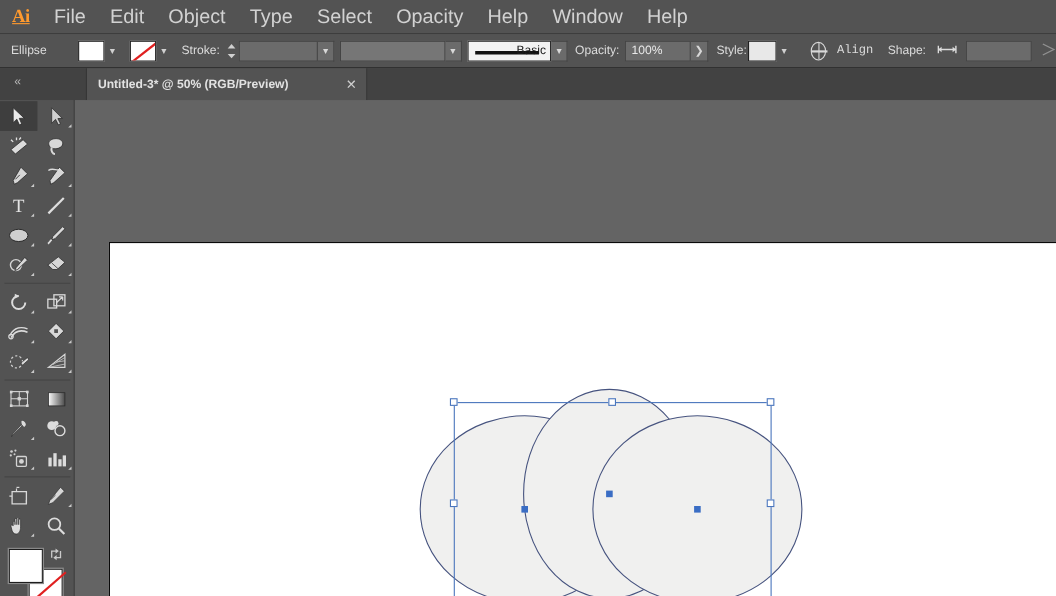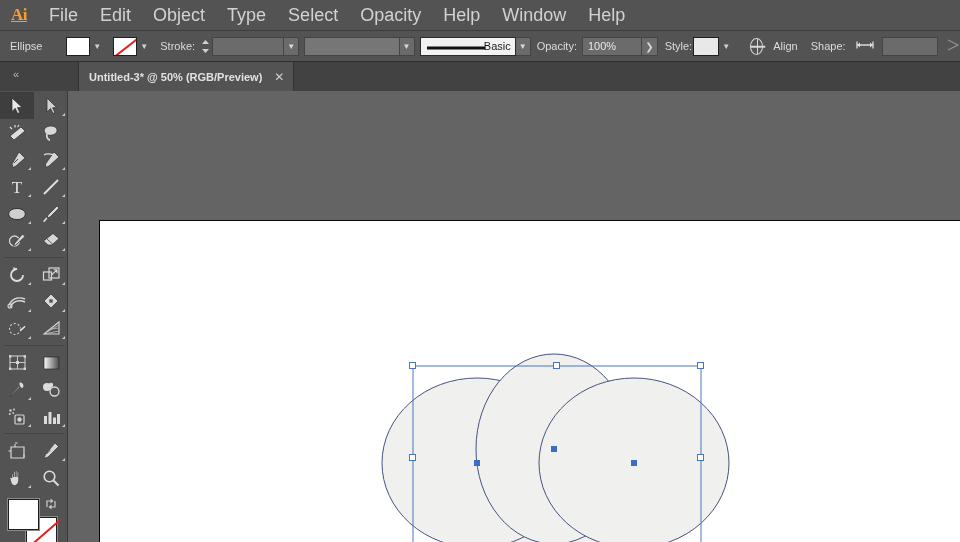--- a/index.html
+++ b/index.html
@@ -144,20 +144,21 @@
     display: flex; align-items: center; justify-content: center;
     letter-spacing: -2px;
   }
   #doc-tab {
     position: absolute; left: 78px; top: 0;
     height: 29px; background: #535353;
     display: flex; align-items: center;
     padding: 0 9px 0 10px;
     border-right: 1px solid #333;
     border-left: 1px solid #333;
+    gap: 40px;
   }
   #doc-tab-label {
     color: #e2e2e2; font-size: 11px; font-weight: bold;
     margin-right: 12px; white-space: nowrap;
   }
   #doc-tab-close {
     color: #cfcfcf; font-size: 12px; line-height: 1;
     font-family: "DejaVu Sans", sans-serif;
   }
 
@@ -282,21 +283,21 @@
   <div style="width:6px;"></div>
 
   <div style="display:flex;">
     <div class="field-dark" style="width:96px;background:#767676;"></div>
     <div class="drop-btn">▼</div>
   </div>
 
   <div style="width:7px;"></div>
 
   <div style="display:flex;">
-    <div class="field-light" style="width:96px;position:relative;padding-left:14px;">
+    <div class="field-light" style="width:76px;position:relative;padding-left:14px;">
       <svg width="60" height="6" viewBox="0 0 60 6" style="position:absolute;left:5px;top:7px;">
         <path d="M1 3 L59 3" stroke="#111" stroke-width="3.2" fill="none"></path>
       </svg>
       <span style="z-index:2;">Basic</span>
     </div>
     <div class="drop-btn">▼</div>
   </div>
 
   <div style="width:8px;"></div>
   <div class="cb-label" style="margin-right:5px;">Opacity:</div>
@@ -307,21 +308,21 @@
 
   <div style="width:9px;"></div>
   <div class="cb-label" style="margin-right:1px;text-align:center;">Style:</div>
   <div class="swatch-group">
     <div class="swatch-box" style="background:#e8e8e8;width:26px;"></div>
     <div class="mini-chev">▼</div>
   </div>
 
   <div class="recolor-wheel"></div>
 
-  <div class="cb-label" style="margin-right:13px;">Align</div>
+  <div class="cb-label" style="margin-right:13px;font-family:Liberation Mono, monospace;">Align</div>
   <div class="cb-label" style="margin-right:10px;">Shape:</div>
   <div style="margin-right:8px;">
     <svg width="18" height="10" viewBox="0 0 18 10">
       <path d="M1 5 L17 5 M1 1.5 L1 8.5 M17 1.5 L17 8.5" stroke="#dcdcdc" stroke-width="1.3" fill="none"></path>
       <path d="M4 2.5 L1 5 L4 7.5 Z M14 2.5 L17 5 L14 7.5 Z" fill="#dcdcdc"></path>
     </svg>
   </div>
   <div class="field-dark" style="width:72px;"></div>
   <div style="margin-left:8px;opacity:.5;">
     <svg width="14" height="14" viewBox="0 0 14 14">

